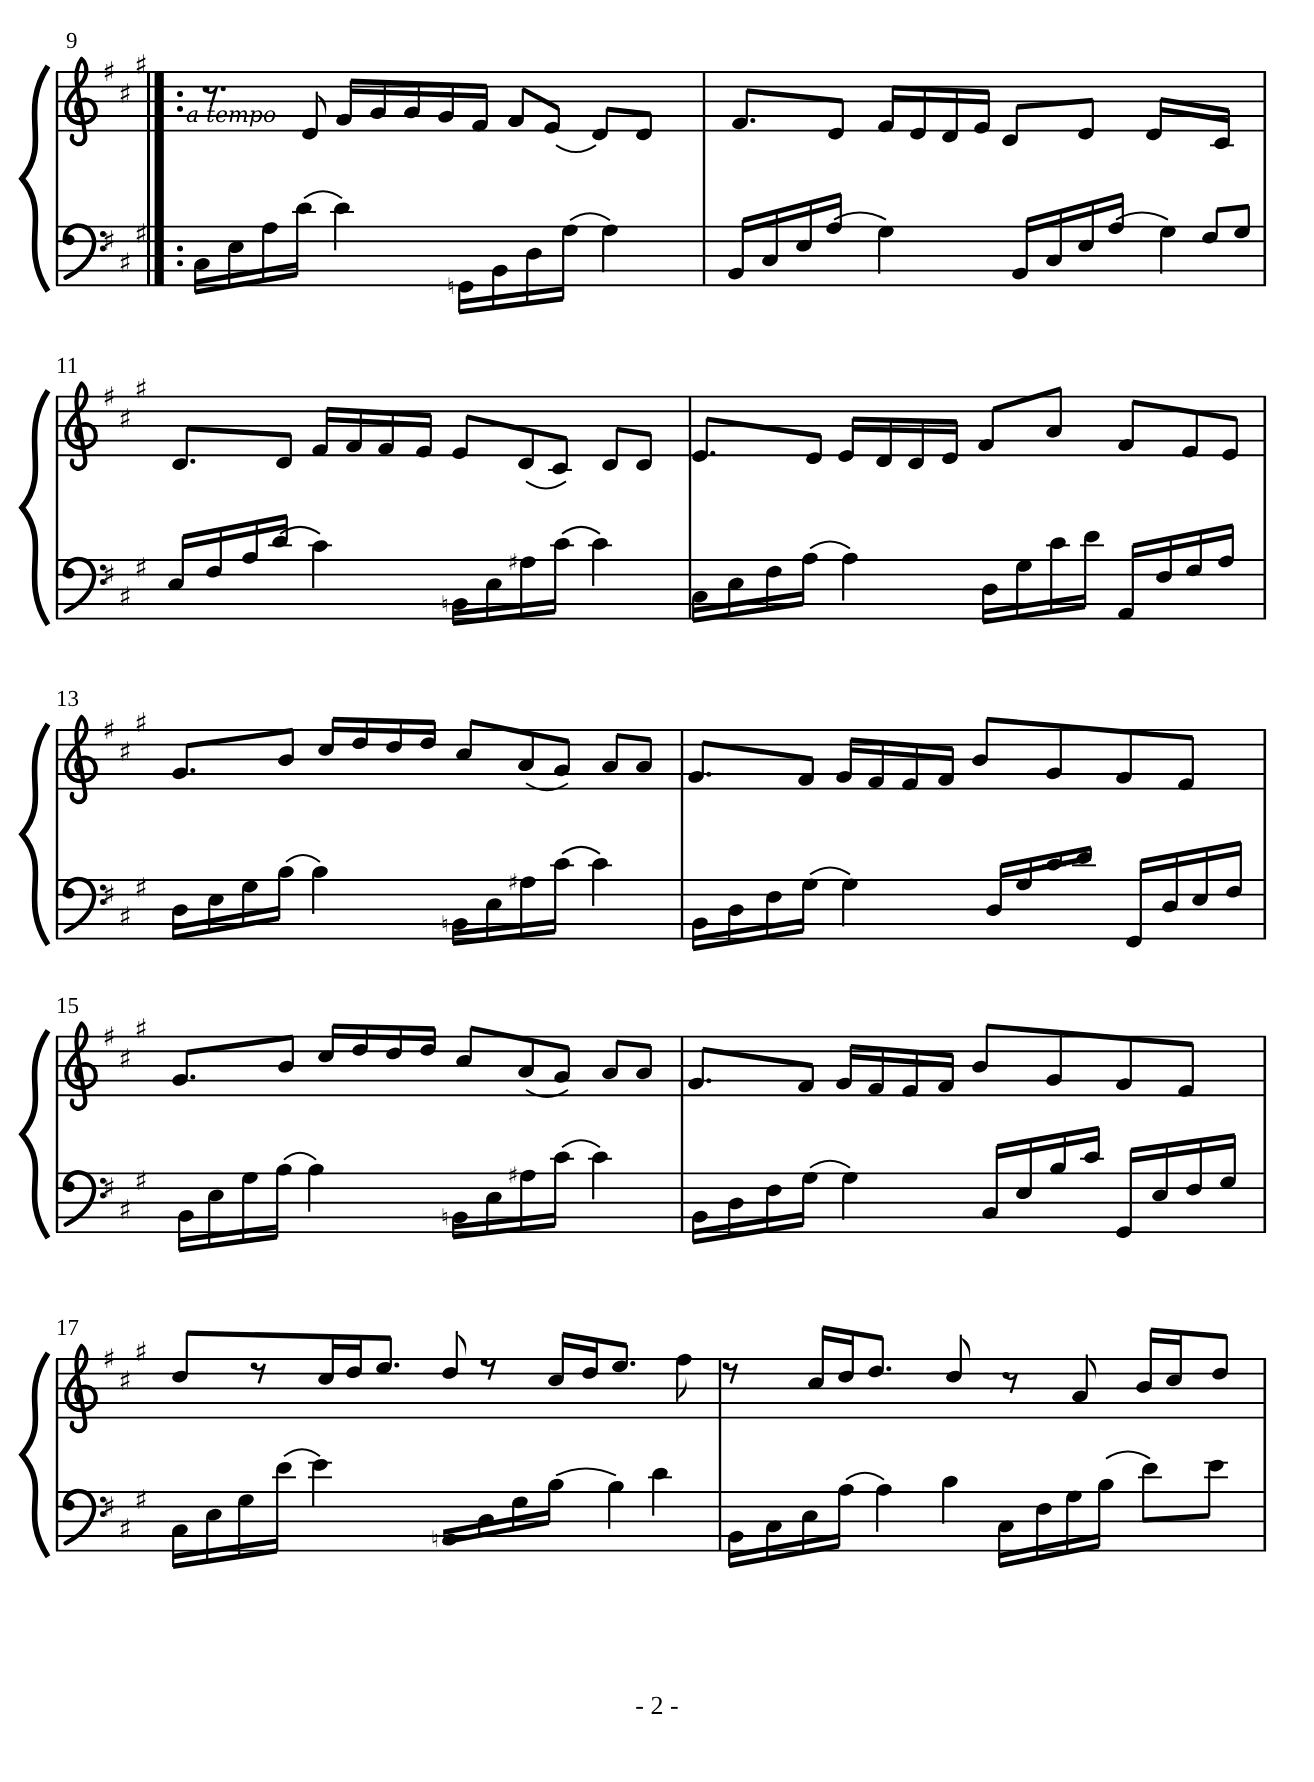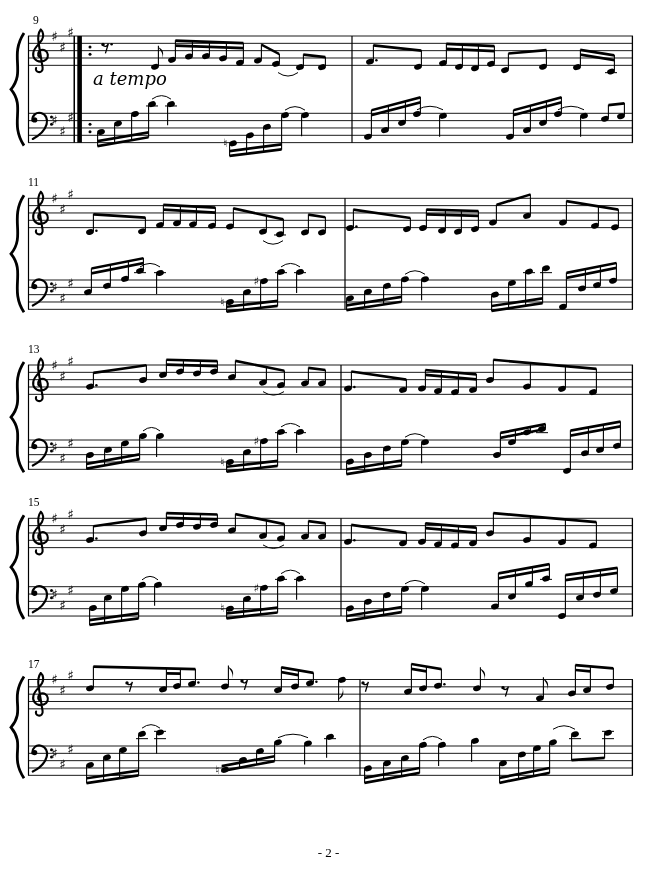--- a/index.html
+++ b/index.html
@@ -6,24 +6,24 @@
   .page{
     position:relative;
     width:657px;height:891px;
     background:#ffffff;
     font-family:"Liberation Serif", serif;
     overflow:hidden;
   }
   #score{position:absolute;left:0;top:0;}
   .tempo-marking{
     position:absolute;
-    left:93px;top:68px;
+    left:93px;top:51px;
     font-family:"DejaVu Serif", serif;
     font-style:italic;
-    font-size:18px;
+    font-size:11px;
     color:#000;
   }
   .page-footer{
     position:absolute;
     left:0;top:845px;width:657px;
     text-align:center;
     font-family:"Liberation Serif", serif;
     font-size:13px;
     color:#000;
   }

